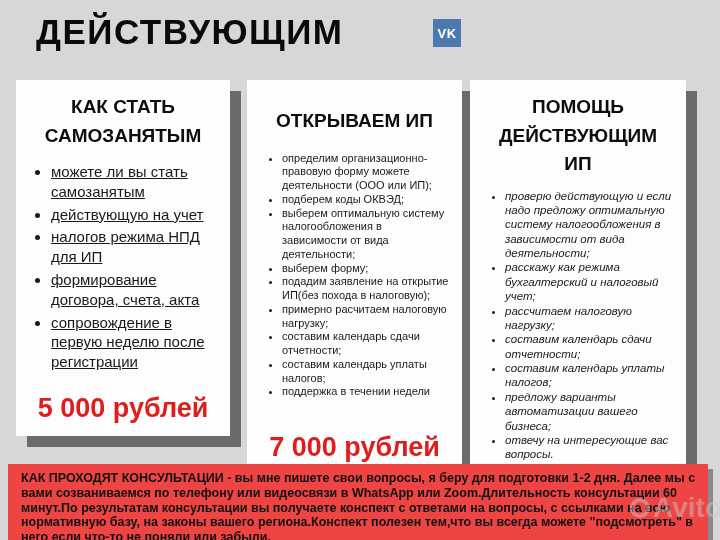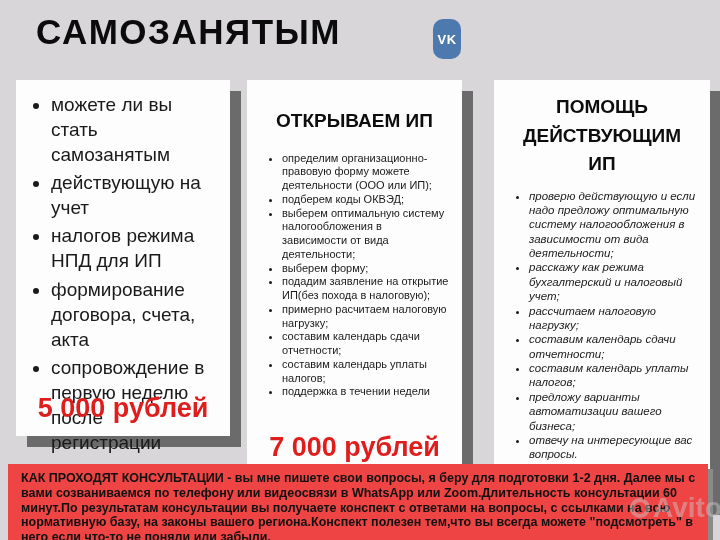--- a/index.html
+++ b/index.html
@@ -10,44 +10,44 @@
     font-family:"Liberation Sans","DejaVu Sans",sans-serif;
     color:#121212; overflow:hidden;
   }
   
   .header-title {
     position:absolute; left:36px; top:12px;
     font-size:35px; font-weight:bold; letter-spacing:1.5px; color:#0b0b0b;
   }
   .vk-row { position:absolute; left:433px; top:19px; display:flex; align-items:center; }
   .vk-badge {
-    width:28px; height:40px; border-radius:10px;
+    width:28px; height:28px; border-radius:0;
     background: var(--vk-blue, #4d79ae);
     display:flex; align-items:center; justify-content:center;
     color:#ffffff; font-weight:bold; font-size:13px; letter-spacing:0.5px;
   }
   .vk-url { margin-left:9px; font-size:15.5px; color:#161616; }
   
   .card {
     position:absolute; top:80px; background:#fdfdfd;
     box-shadow:11px 11px 0 var(--card-shadow, #6b6b6b);
     padding:0 13px;
   }
   .card-1 { left:16px;  width:214px; height:356px; }
   .card-2 { left:247px; width:215px; height:395px; }
-  .card-3 { left:494px; width:216px; height:424px; }
+  .card-3 { left:470px; width:216px; height:424px; }
   .card-title {
     text-align:center; font-weight:bold; color:#0d0d0d;
     font-size:19px; line-height:1.5; margin-top:13px;
   }
   .card-2 .card-title { margin-top:27px; }
   .card-bullets {
     list-style:disc; margin:12px 0 0 0; padding-left:22px; color:#1a1a1a;
   }
-  .card-1 .card-bullets { font-size:19px;  line-height:1.32; }
+  .card-1 .card-bullets { font-size:15px;  line-height:1.32;text-decoration:underline; }
   .card-1 .card-bullets li { margin-bottom:3px; }
   .card-2 .card-bullets { margin-top:16px; font-size:11px; line-height:1.25; }
   .card-3 .card-bullets { margin-top:10px; font-size:11.5px; line-height:1.25;font-style:italic; }
   .card-price {
     position:absolute; left:0; bottom:12px; width:100%;
     text-align:center; font-weight:bold; font-size:27px;
     color: var(--price-red, #e01d1d);
   }
   
   .footer {
@@ -65,29 +65,30 @@
     width:20px; height:20px; border-radius:50%;
     border:4px solid #cfcfcf; margin-right:3px;
   }
   .wm-text { font-size:28px; font-weight:bold; color:#cccccc; }
 </style>
 </head>
 <body>
 
 <div class="page">
 
-  <div class="header-title">САМОЗАНЯТЫМ</div>
+  <div class="header-title">ДЕЙСТВУЮЩИМ</div>
 
   <div class="vk-row">
     <span class="vk-badge">
       <span>VK</span>
     </span>
   </div>
 
   <div class="card card-1">
+    <div class="card-title">КАК СТАТЬ САМОЗАНЯТЫМ</div>
     <ul class="card-bullets">
         <li>можете ли вы стать самозанятым</li>
         <li>действующую на учет</li>
         <li>налогов режима НПД для ИП</li>
         <li>формирование договора, счета, акта</li>
         <li>сопровождение в первую неделю после регистрации</li>
       </ul>
     <div class="card-price">5 000 рублей</div>
   </div>
 

